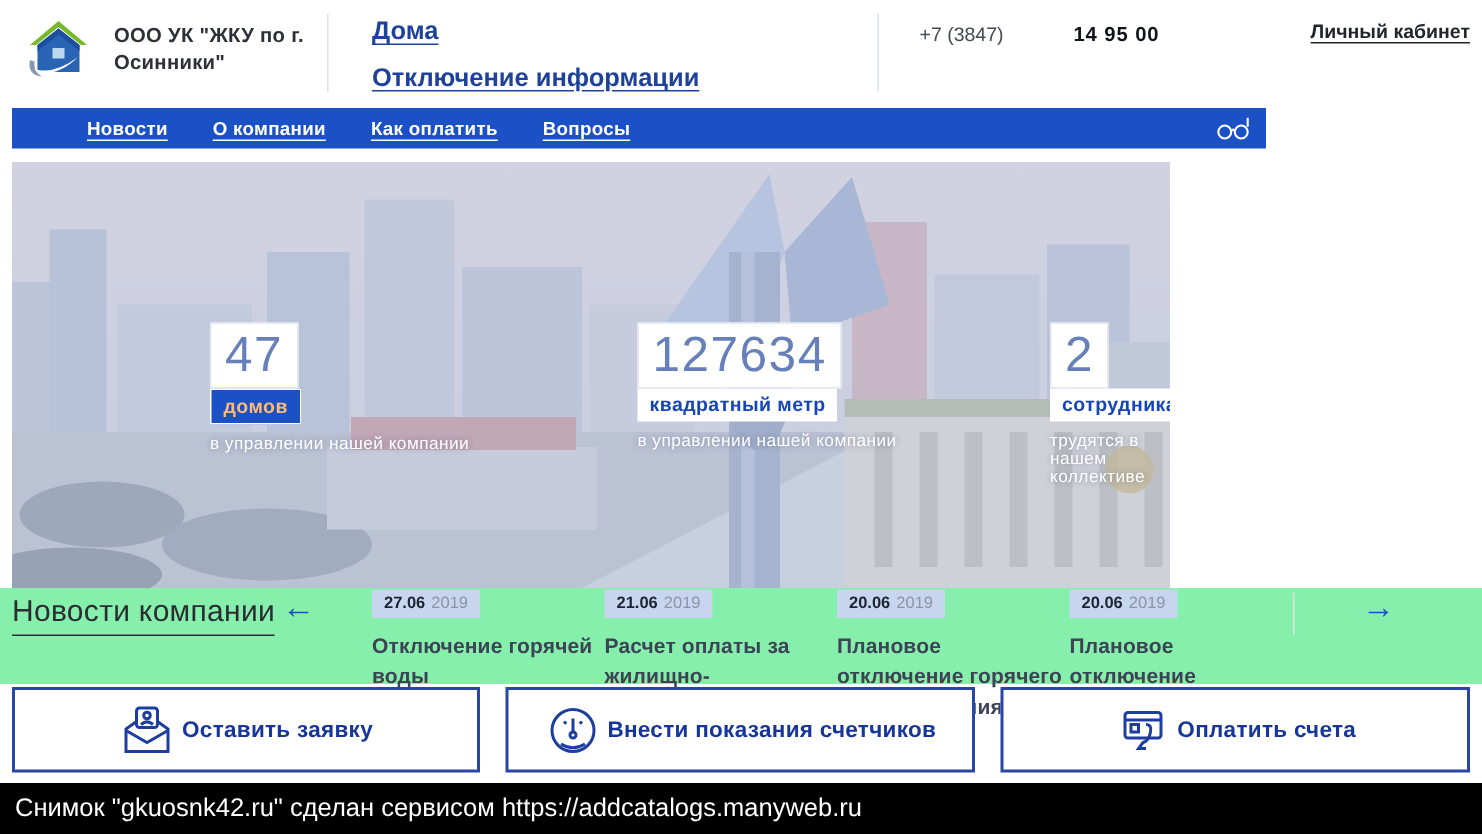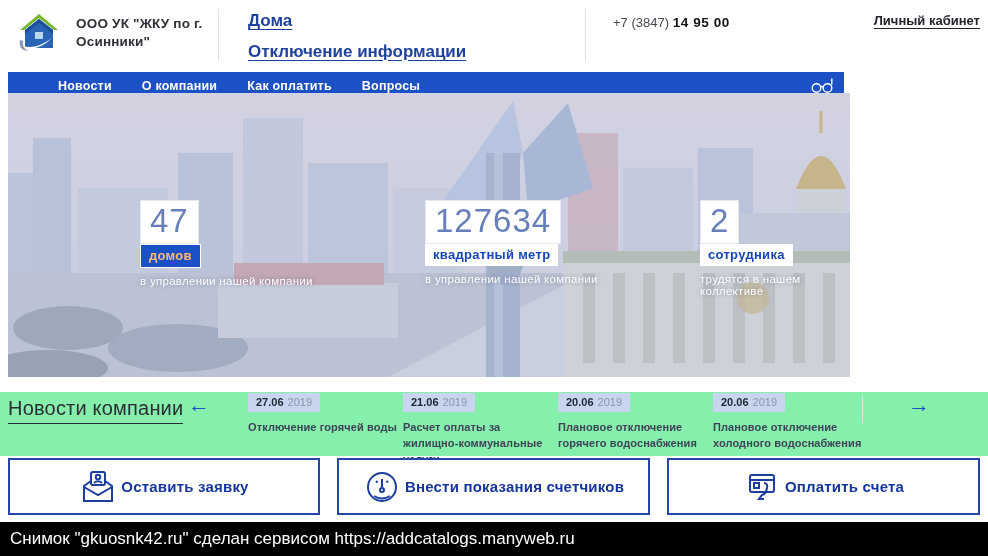--- a/index.html
+++ b/index.html
@@ -10,31 +10,31 @@
   
   .topbar { position:absolute; left:0; top:0; width:988px; height:70px; background:#fff; }
   .brand { position:absolute; left:16px; top:10px; display:flex; align-items:center; gap:14px; }
   .logo { width:46px; height:46px; }
   .brand-name { font-size:13.5px; font-weight:bold; color:#2e3038; line-height:1.3; width:135px; letter-spacing:.2px; }
   .vdiv { position:absolute; top:9px; width:1px; height:52px; background:#d9e3ef; }
   .vdiv.d1 { left:218px; } .vdiv.d2 { left:585px; }
   .top-links { position:absolute; left:248px; top:11px; display:flex; flex-direction:column; gap:11px; }
   .top-link { font-size:17px; color:#1e429b; font-weight:bold; text-decoration:underline; text-underline-offset:3px; cursor:pointer; }
   .phone { position:absolute; left:613px; top:15px; font-size:13px; color:#46494f; }
-  .phone b { color:#121419; font-size:13.5px; letter-spacing:.6px; }
+  .phone b { color:#121419; font-size:13.5px; letter-spacing:.6px;margin-left:43px; }
   .account { position:absolute; right:8px; top:13px; font-size:13px; color:#23252c; font-weight:bold; text-decoration:underline; text-underline-offset:3px; cursor:pointer; }
 
   
   .mainnav { position:absolute; left:8px; top:72px; width:836px; height:27px; background:#1c51c5; display:flex; align-items:center; }
   .nav-item { color:#fff; font-size:12.5px; font-weight:bold; text-decoration:underline; text-underline-offset:3px; margin-right:30px; cursor:pointer; letter-spacing:.2px; }
   .nav-item:first-child { margin-left:50px; }
   .nav-eye { margin-left:auto; margin-right:10px; cursor:pointer; display:flex; align-items:center; }
 
   
-  .hero { position:absolute; left:8px; top:93px; width:842px; height:284px; overflow:hidden; }
+  .hero { position:absolute; left:8px; top:108px; width:772px; height:284px; overflow:hidden; }
   .hero svg.scene { position:absolute; left:0; top:0; }
   .hero .overlay { position:absolute; left:0; top:0; width:100%; height:100%; background:rgba(196,203,229,.45); }
   .stat { position:absolute; top:107px; }
   .stat .num { display:inline-block; background:#ffffff; border:1px solid #e3e8f1; color:#6780ba; font-size:33px; padding:1px 9px 3px; letter-spacing:1px; }
   .stat .lbl { display:table; margin-top:0; font-size:13px; font-weight:bold; padding:3px 8px 4px; letter-spacing:.3px; }
   .stat .lbl.solid { background:#1c51c5; color:#fdba74; border:1px solid #fff; }
   .stat .lbl.outline { background:#fff; color:#1646b4; }
   .stat .cap { margin-top:7px; color:#fff; font-size:11.5px; letter-spacing:.3px; text-shadow:0 0 4px rgba(60,70,110,.45); }
   .s1 { left:132px; } .s2 { left:417px; } .s3 { left:692px; }
 
@@ -43,21 +43,21 @@
   .news-title { position:absolute; left:8px; top:5px; font-size:20px; color:#2b2d34; letter-spacing:.2px; border-bottom:1px solid #2b2d34; padding-bottom:3px; }
   .arrow { position:absolute; top:2px; font-size:22px; color:#1c51c5; cursor:pointer; line-height:1; }
   .arrow.left { left:188px; }
   .arrow.right { left:908px; }
   .news-div { position:absolute; left:862px; top:3px; width:1px; height:28px; background:#dde1e9; }
   .news-item { position:absolute; top:0; width:150px; cursor:pointer; }
   .n1 { left:248px; } .n2 { left:403px; } .n3 { left:558px; } .n4 { left:713px; }
   .date-badge { display:inline-block; background:#c7d6ee; padding:3px 8px 4px; font-size:11px; }
   .date-badge .d { font-weight:bold; color:#1c2433;margin-top:16px; }
   .date-badge .y { color:#8b94a6; margin-left:4px; }
-  .news-item .t { margin-top:8px; font-size:11px; font-weight:bold; color:#3c4356; line-height:1.45; letter-spacing:.1px; }
+  .news-item .t { margin-top:8px; font-size:14px; font-weight:bold; color:#3c4356; line-height:1.45; letter-spacing:.1px; }
 
   
   .actions { position:absolute; left:0; top:458px; width:988px; height:57px; }
   .action-btn { position:absolute; top:0; height:57px; background:#fff; border:2px solid #2846a8; display:flex; align-items:center; justify-content:center; gap:4px; cursor:pointer; }
   .b1 { left:8px; width:312px; } .b2 { left:337px; width:313px; } .b3 { left:667px; width:313px; }
   .action-btn .lab { font-size:15px; font-weight:bold; color:#16369c; letter-spacing:.2px; }
   .aicon { width:38px; height:38px; flex:0 0 auto; }
 
   
   .foot { position:absolute; left:0; top:522px; width:988px; height:34px; background:#000; display:flex; align-items:center; }

